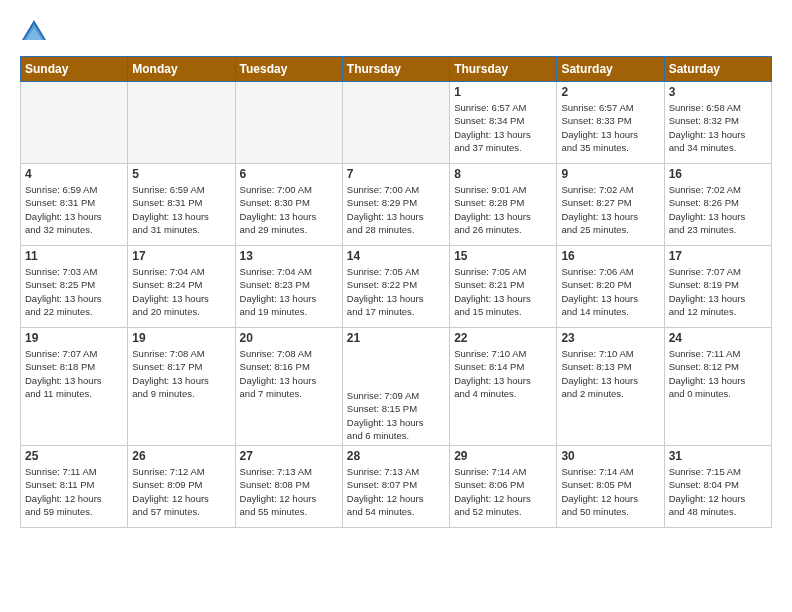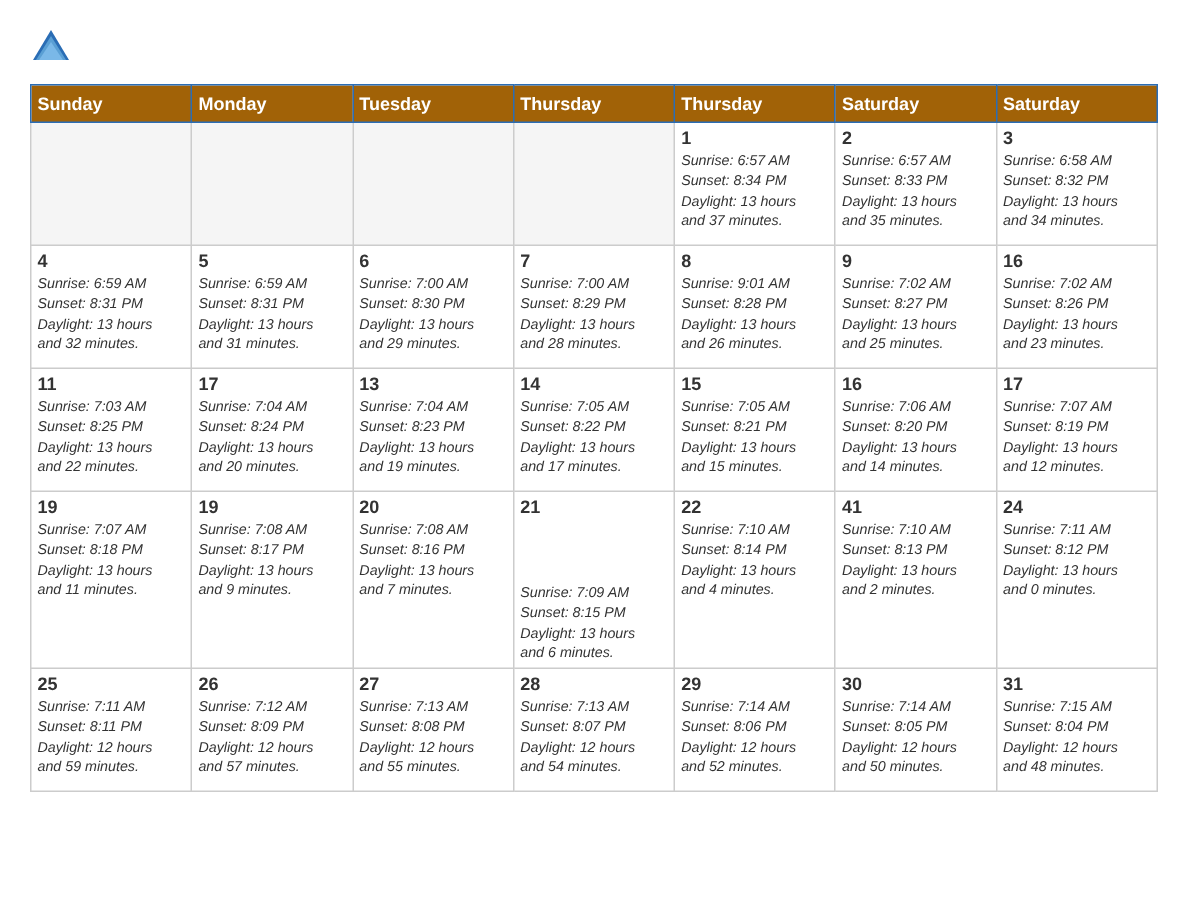--- a/index.html
+++ b/index.html
@@ -87,21 +87,20 @@
     }
     .day-number {
       font-size: 12px;
       font-weight: bold;
       margin-bottom: 2px;
     }
     .day-info {
       font-size: 9.5px;
       line-height: 1.4;
       color: #333;
-      font-style: italic;
     }
   </style>
 </head>
 <body>
 
 <div class="page">
   <div class="header">
     <div class="logo">
       <svg class="logo-icon" viewBox="0 0 28 28">
         <polygon points="14,2 26,22 2,22" fill="#2a6db5"></polygon>
@@ -291,21 +290,21 @@
 and 6 minutes.</div>
           </td>
           <td>
             <div class="day-number">22</div>
             <div class="day-info" style="white-space: pre-line;">Sunrise: 7:10 AM
 Sunset: 8:14 PM
 Daylight: 13 hours
 and 4 minutes.</div>
           </td>
           <td>
-            <div class="day-number">41</div>
+            <div class="day-number">23</div>
             <div class="day-info" style="white-space: pre-line;">Sunrise: 7:10 AM
 Sunset: 8:13 PM
 Daylight: 13 hours
 and 2 minutes.</div>
           </td>
           <td>
             <div class="day-number">24</div>
             <div class="day-info" style="white-space: pre-line;">Sunrise: 7:11 AM
 Sunset: 8:12 PM
 Daylight: 13 hours

